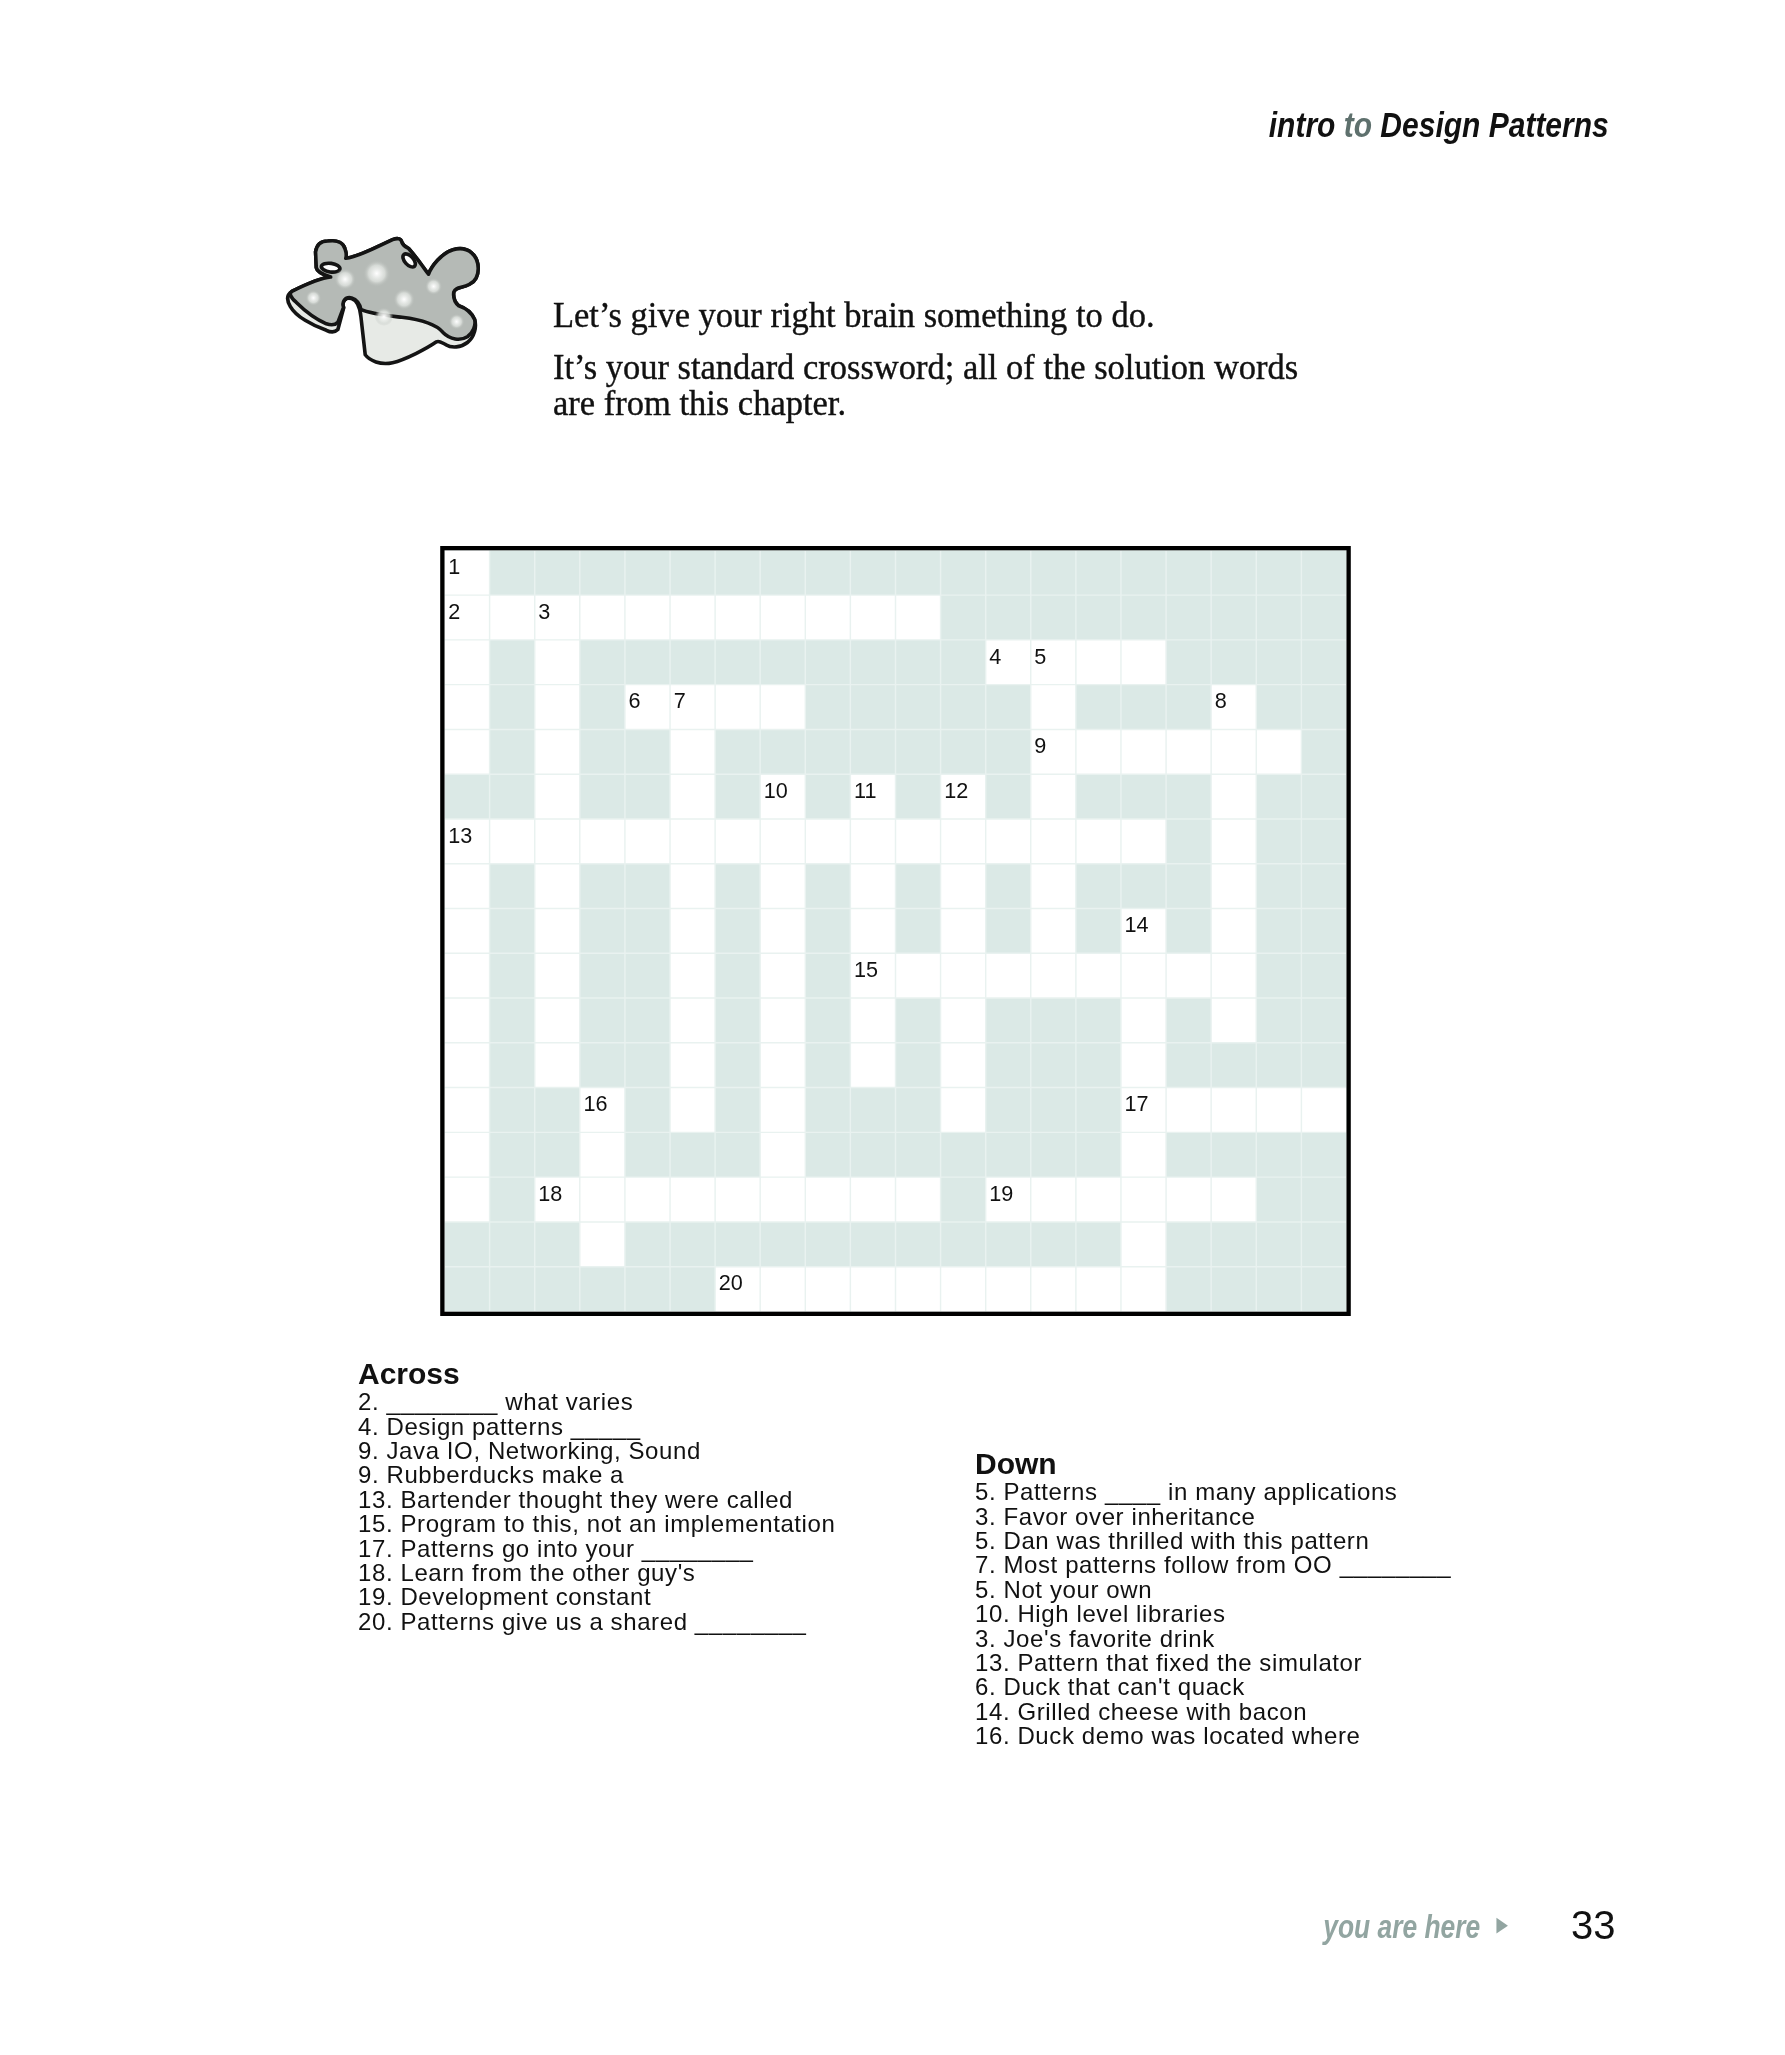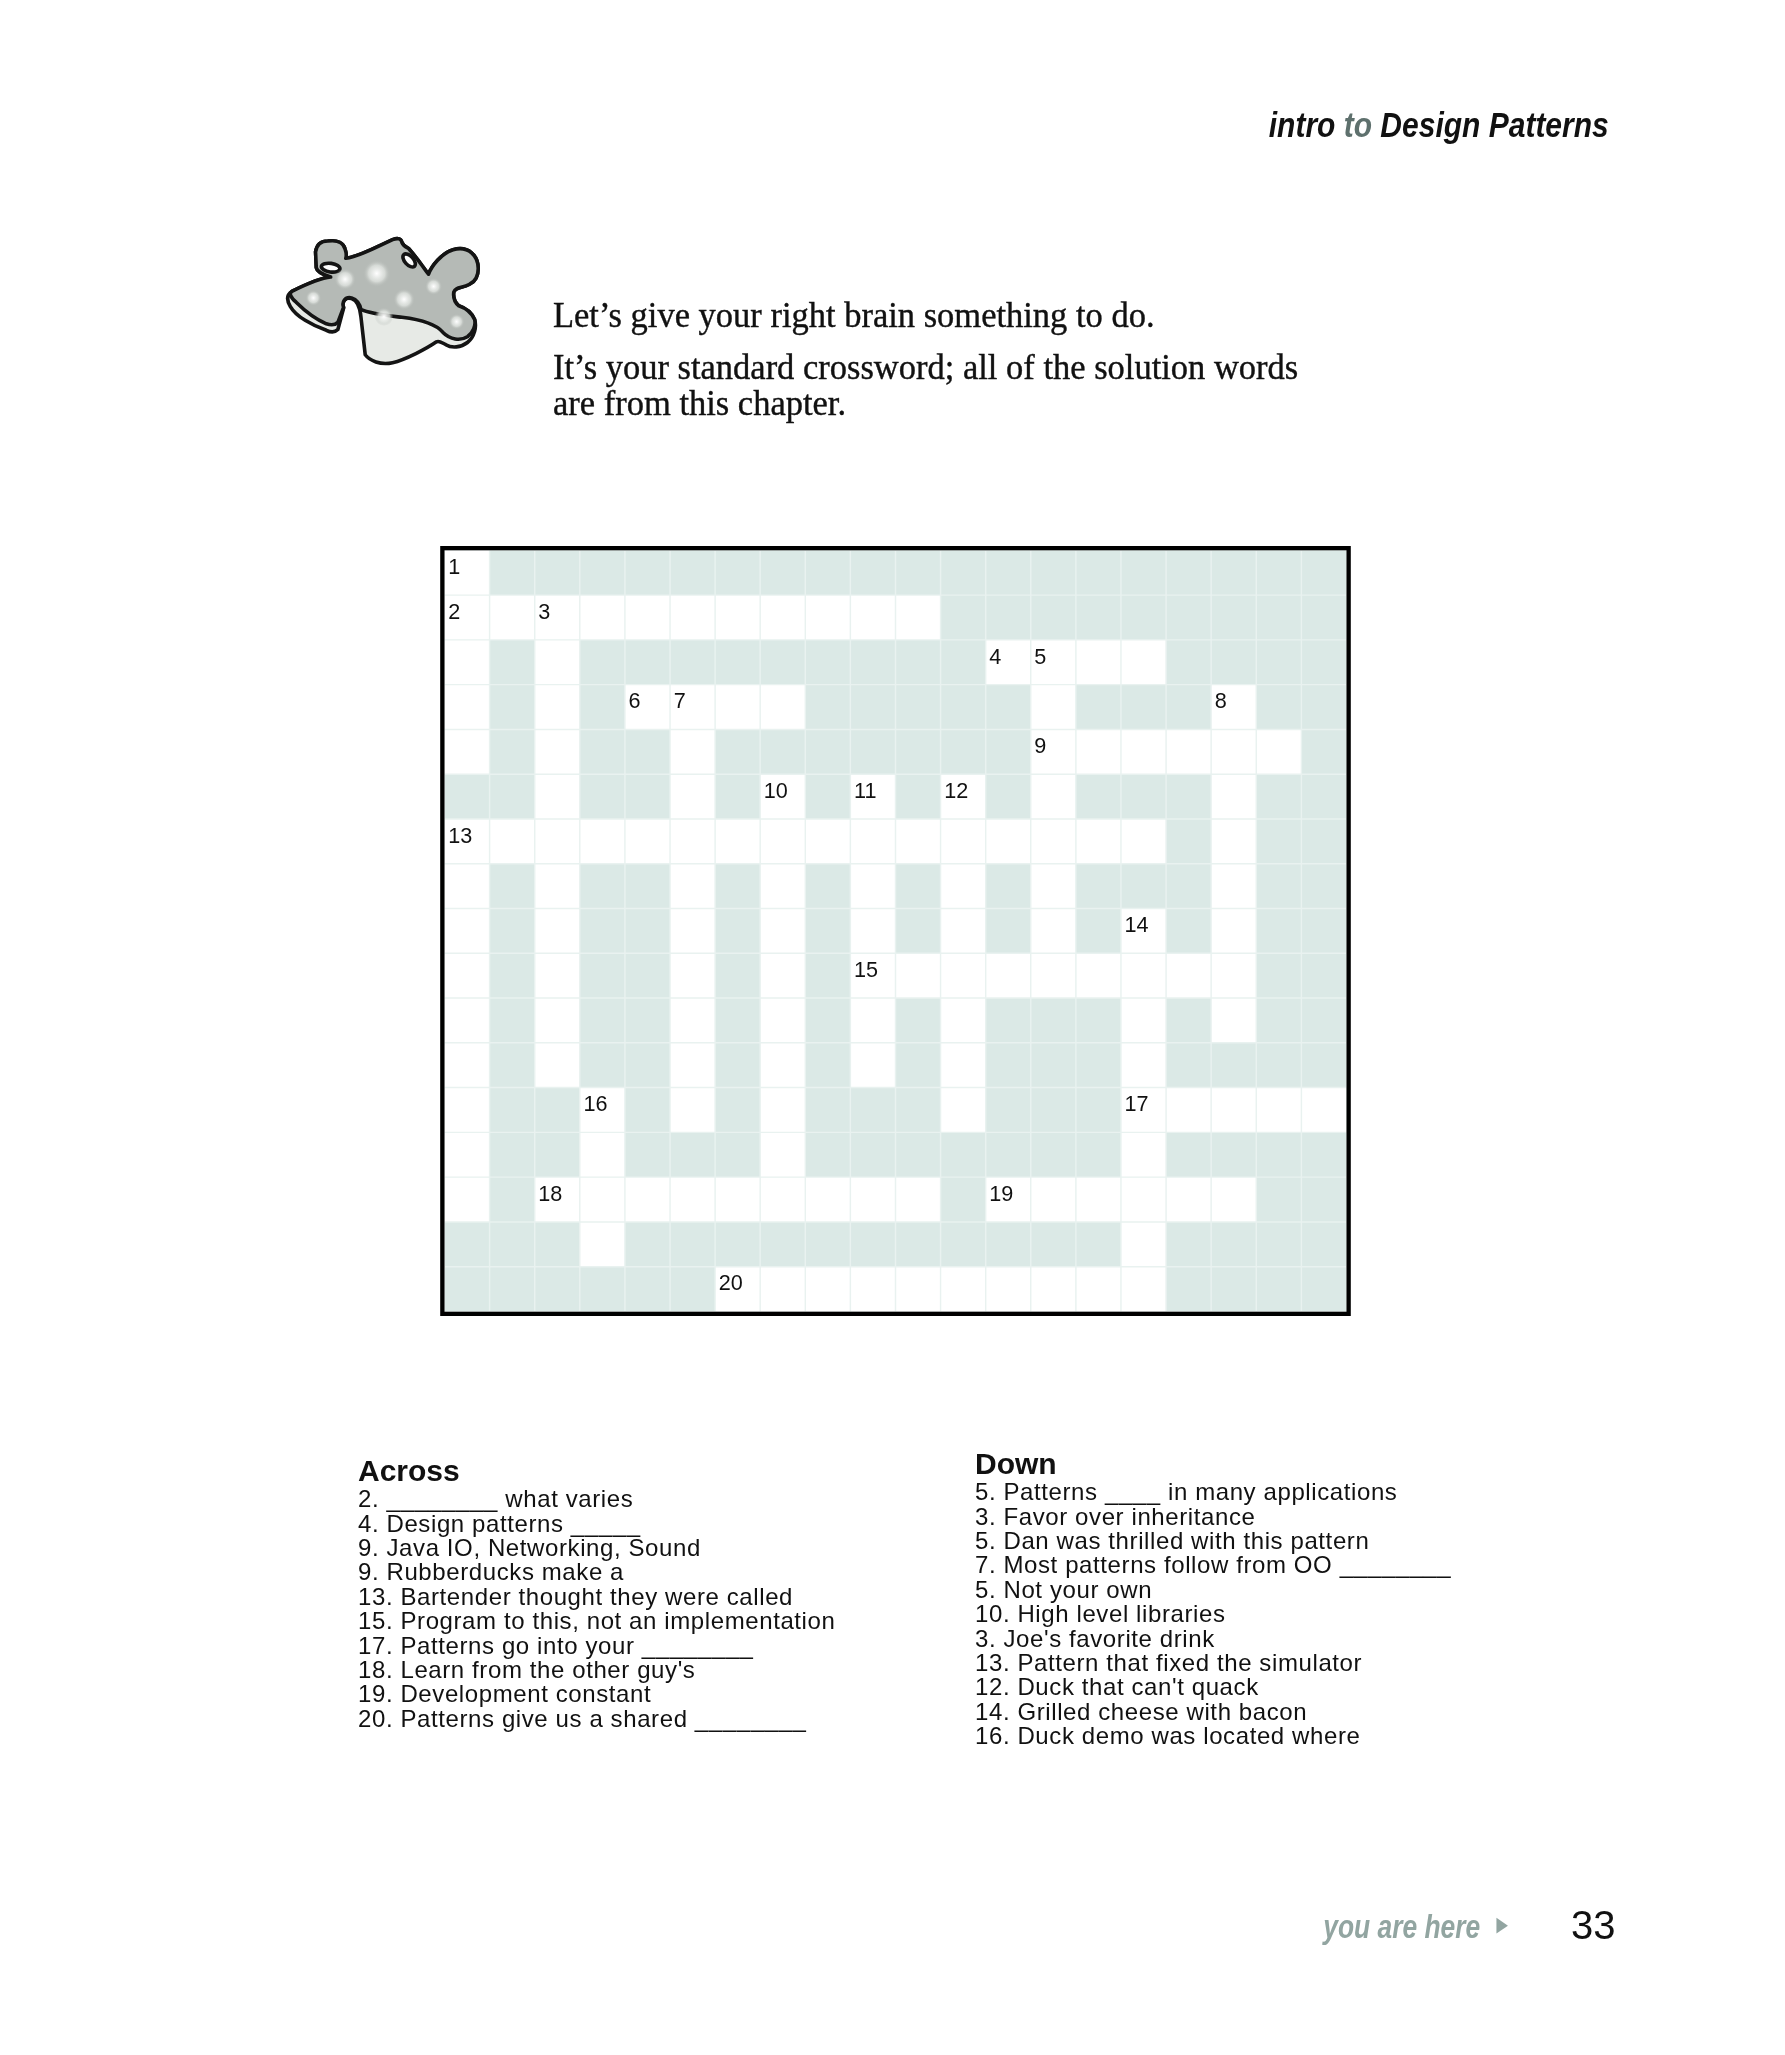--- a/index.html
+++ b/index.html
@@ -172,21 +172,21 @@
       <text x="198.6" y="784.2">16</text>
       <text x="949.2" y="784.2">17</text>
       <text x="136.1" y="908.4">18</text>
       <text x="761.6" y="908.4">19</text>
       <text x="386.3" y="1032.6">20</text>
     </g>
 
 <rect x="3" y="3" width="1257" height="1062" fill="none" stroke="#000" stroke-width="6"></rect>
 </svg>
 
-<div class="clues" style="left:358px;top:1456px">
+<div class="clues" style="left:358px;top:1359px">
 <div class="ch">Across</div>
 <div>2. ________ what varies</div>
 <div>4. Design patterns _____</div>
 <div>9. Java IO, Networking, Sound</div>
 <div>9. Rubberducks make a</div>
 <div>13. Bartender thought they were called</div>
 <div>15. Program to this, not an implementation</div>
 <div>17. Patterns go into your ________</div>
 <div>18. Learn from the other guy's</div>
 <div>19. Development constant</div>
@@ -196,21 +196,21 @@
 <div class="clues" style="left:975px;top:1449px">
 <div class="ch">Down</div>
 <div>5. Patterns ____ in many applications</div>
 <div>3. Favor over inheritance</div>
 <div>5. Dan was thrilled with this pattern</div>
 <div>7. Most patterns follow from OO ________</div>
 <div>5. Not your own</div>
 <div>10. High level libraries</div>
 <div>3. Joe's favorite drink</div>
 <div>13. Pattern that fixed the simulator</div>
-<div>12. Duck that can't quack</div>
+<div>6. Duck that can't quack</div>
 <div>14. Grilled cheese with bacon</div>
 <div>16. Duck demo was located where</div>
 </div>
 
 <div id="foot" class="abs">you are here</div>
 
 <svg class="abs" style="left:1495px;top:1917px" width="14.4" height="17.3" viewBox="0 0 20 24">
     <path d="M2 1 L18 12 L2 23 Z" fill="#92a5a1"></path>
   </svg>
 

